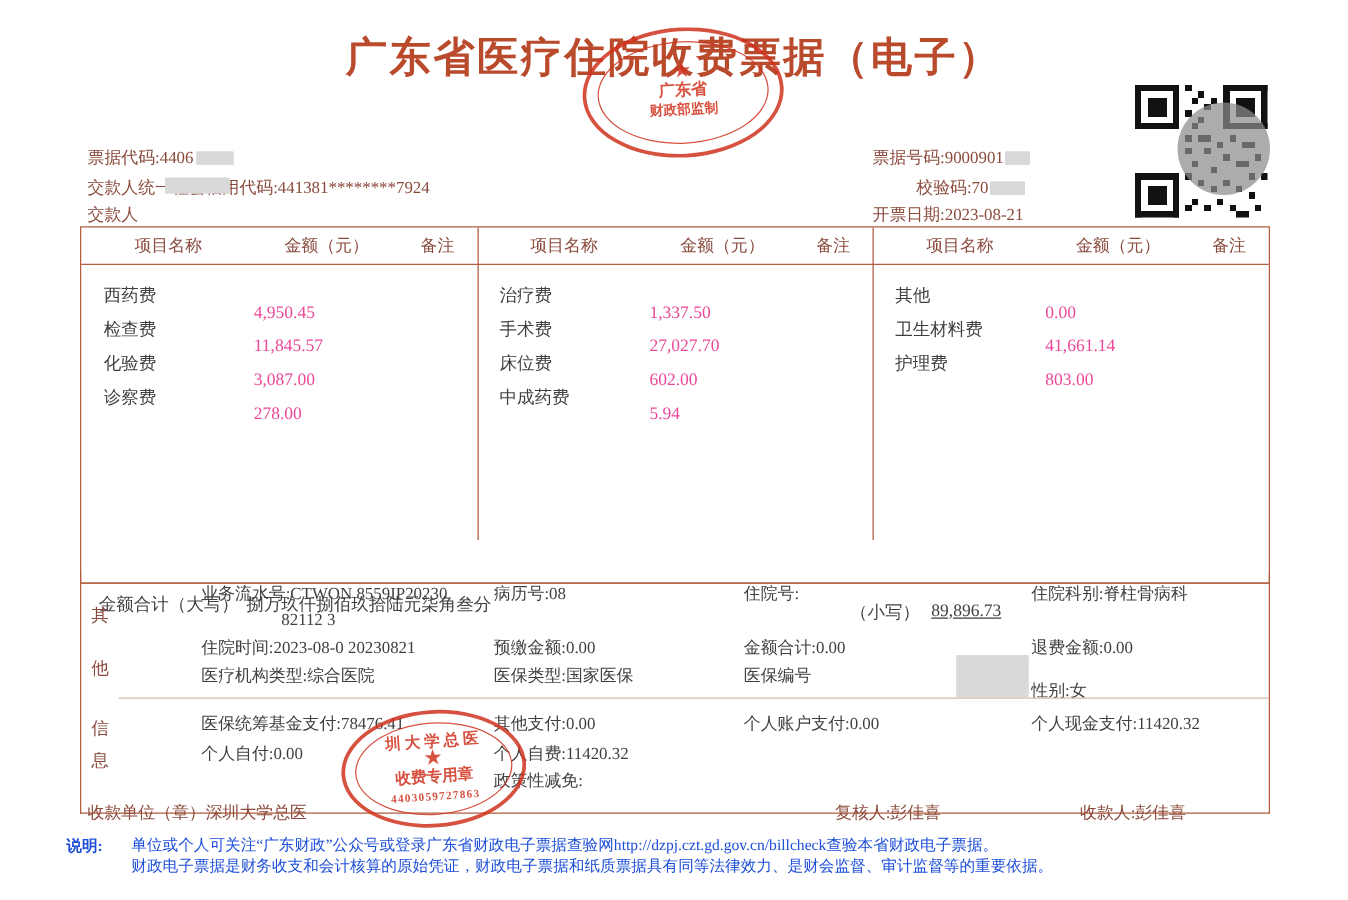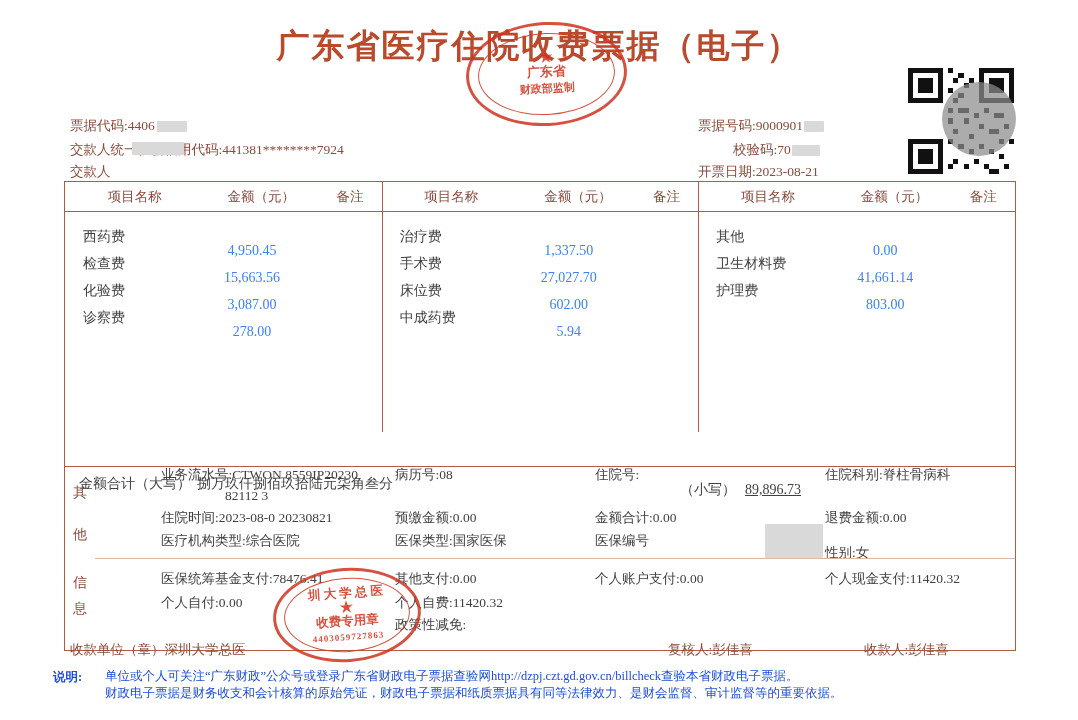--- a/index.html
+++ b/index.html
@@ -34,21 +34,21 @@
   .tbl .hdr .cell{font-size:13.5px;color:#8a4a3c;text-align:center;}
   .grp{display:flex;width:33.33%;height:100%;align-items:center;}
   .c-name{width:44%;text-align:center;}
   .c-amt{width:36%;text-align:center;}
   .c-note{width:20%;text-align:center;}
   .vline{position:absolute;top:0;bottom:0;width:1px;background:#b35c3e;}
 
   .body{position:relative;height:243px;}
   .row{display:flex;height:27px;align-items:center;}
   .row .grp .c-name{text-align:left;padding-left:18px;font-size:14px;color:#3f3f3f;}
-  .row .grp .c-amt{text-align:center;padding-right:26px;font-size:14px;color:#3b82f6;margin-top:28px;}
+  .row .grp .c-amt{text-align:left;padding-right:26px;font-size:14px;color:#ec4899;margin-top:28px;}
   .row .grp .c-note{font-size:14px;}
 
   .sumrow{position:absolute;left:0;right:0;top:243px;height:34px;border-top:1.2px solid #b35c3e;display:flex;align-items:center;}
   .sum-cn{font-size:14px;color:#3f3f3f;padding-left:14px;}
   .sum-num{position:absolute;left:615px;font-size:14px;color:#3f3f3f;margin-top:12px;}
 
   
   .info{position:absolute;left:64px;top:458px;width:950px;border:1.6px solid #b35c3e;border-top:none;height:192px;}
   .sidelabel{position:absolute;left:0;top:0;width:30px;height:100%;font-size:14px;color:#8a4a3c;text-align:center;}
   .sidelabel span{display:block;}
@@ -195,21 +195,21 @@
           </div>
         <div class="grp">
             <div class="c-name">其他</div>
             <div class="c-amt">0.00</div>
             <div class="c-note"></div>
           </div>
       </div>
       <div class="row">
         <div class="grp">
             <div class="c-name">检查费</div>
-            <div class="c-amt">15,663.56</div>
+            <div class="c-amt">11,845.57</div>
             <div class="c-note"></div>
           </div>
         <div class="grp">
             <div class="c-name">手术费</div>
             <div class="c-amt">27,027.70</div>
             <div class="c-note"></div>
           </div>
         <div class="grp">
             <div class="c-name">卫生材料费</div>
             <div class="c-amt">41,661.14</div>

